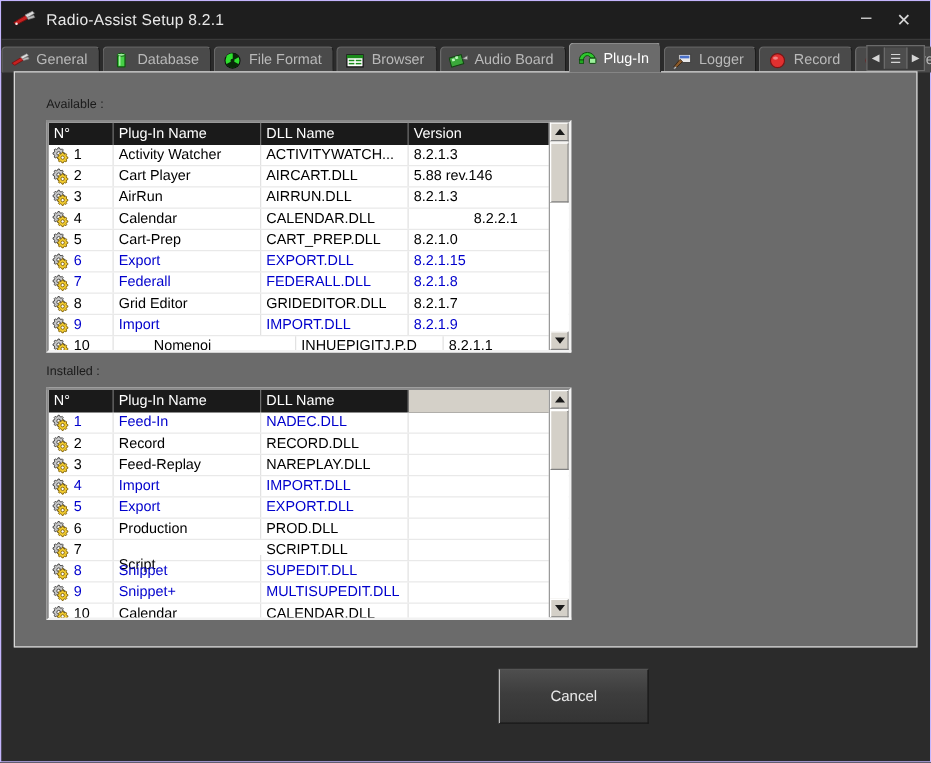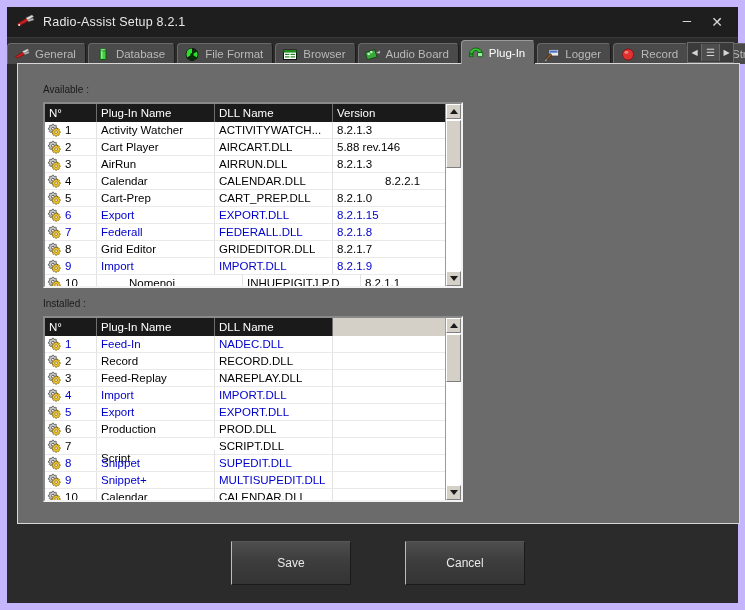--- a/index.html
+++ b/index.html
@@ -5,21 +5,21 @@
   html,body{margin:0;padding:0;}
   body{
     width:745px;height:610px;overflow:hidden;
     background:#2b2b2b;
     font-family:"Liberation Sans", sans-serif;
     -webkit-font-smoothing:none;
   }
   .window{
     position:relative;width:745px;height:610px;
     background:#2b2b2b;
-    border:7px solid #c4b5fd;
+    border:1px solid #c4b5fd;
     box-sizing:border-box;
   }
 
   
   .titlebar{
     position:relative;height:30px;background:#1e1e1e;
     display:flex;align-items:center;
     border-bottom:1px solid #3a3a3a;
   }
   .title-icon{
@@ -683,16 +683,15 @@
           </div>
         <div class="sbthumb" style="top:16px;height:48px;"></div>
         <div class="sbbtn down">
             <span class="arr d"></span>
           </div>
       </div>
     </div>
 
   </div>
 
-  <div class="btn" style="left:224px;top:534px;">Save</div>
   <div class="btn" style="left:398px;top:534px;">Cancel</div>
 
 </div>
 
 </body></html>

